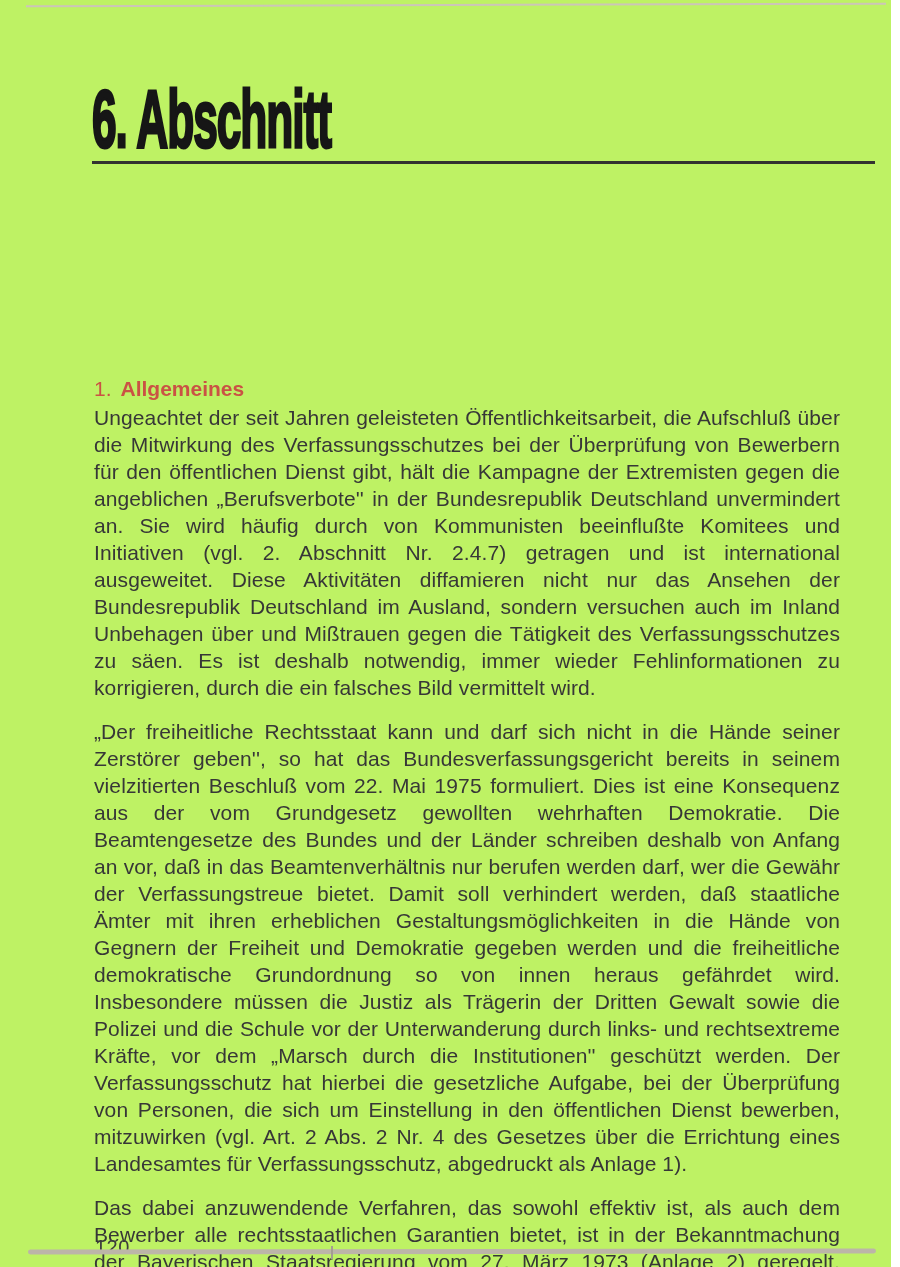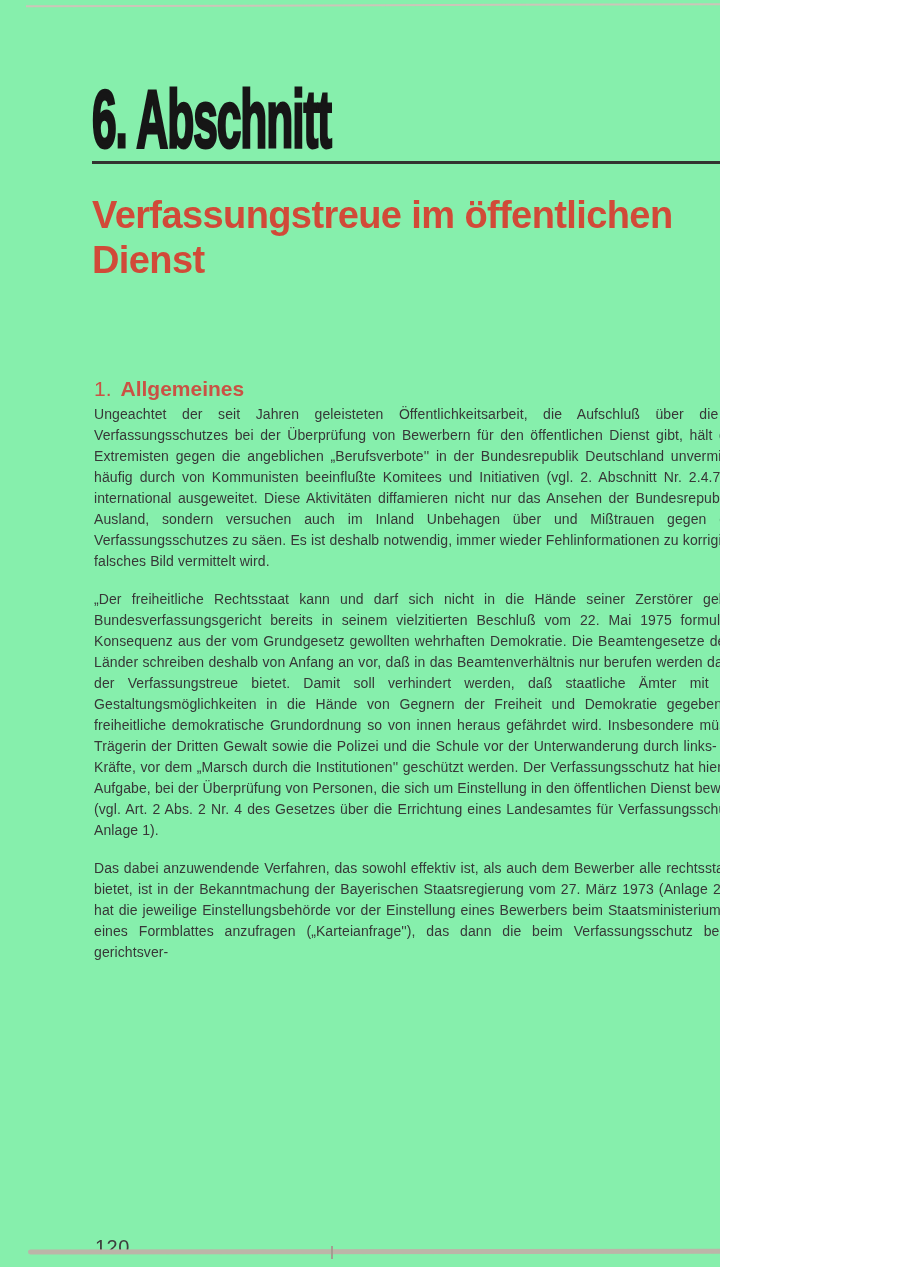--- a/index.html
+++ b/index.html
@@ -1,20 +1,20 @@
 <!DOCTYPE html>
 <html lang="de"><head>
 <meta charset="utf-8">
 <style>
   html, body { margin: 0; padding: 0; background: #ffffff; }
   .page {
     position: relative;
-    width: 720px;
+    width: 891px;
     height: 1267px;
-    background: #86efac;
+    background: #bef264;
     font-family: "Liberation Sans", sans-serif;
     overflow: hidden;
   }
 
   
   .top-rule {
     position: absolute;
     left: 26px; top: 4px;
     width: 860px; height: 2px;
     background: #ccc5b8;
@@ -79,22 +79,22 @@
   .heading-number { font-weight: 400; margin-right: 9px; }
   .heading-label  { font-weight: 700; }
 
   .body-text {
     position: absolute;
     left: 94px; top: 401px;
     width: 746px;
   }
   .body-text p {
     margin: 17px 0 8px 0;
-    font-size: 14px;
-    line-height: 21px;
+    font-size: 21px;
+    line-height: 27px;
     letter-spacing: 0.1px;
     color: #373737;
     text-align: justify;
   }
   .body-text p:first-child { margin-top: 3px; }
 
   .page-number {
     position: absolute;
     left: 95px; top: 1192px;
     font-size: 20px;
@@ -107,21 +107,20 @@
 <body>
 
 <div class="page">
 
   <div class="top-rule"></div>
 
   <div class="section-label">6. Abschnitt</div>
 
   <div class="header-divider"></div>
 
-  <h1 class="page-title">Verfassungstreue im öffentlichen Dienst</h1>
 
   <div class="section-heading">
     <span class="heading-number">1.</span><span class="heading-label">Allgemeines</span>
   </div>
 
   <div class="body-text">
     <p>Ungeachtet der seit Jahren geleisteten Öffentlichkeitsarbeit, die Aufschluß über die Mitwirkung des Verfassungsschutzes bei der Überprüfung von Bewerbern für den öffentlichen Dienst gibt, hält die Kampagne der Extremisten gegen die angeblichen „Berufsverbote'' in der Bundesrepublik Deutschland unvermindert an. Sie wird häufig durch von Kommunisten beeinflußte Komitees und Initiativen (vgl. 2. Abschnitt Nr. 2.4.7) getragen und ist international ausgeweitet. Diese Aktivitäten diffamieren nicht nur das Ansehen der Bundesrepublik Deutschland im Ausland, sondern versuchen auch im Inland Unbehagen über und Mißtrauen gegen die Tätigkeit des Verfassungsschutzes zu säen. Es ist deshalb notwendig, immer wieder Fehlinformationen zu korrigieren, durch die ein falsches Bild vermittelt wird.</p>
     <p>„Der freiheitliche Rechtsstaat kann und darf sich nicht in die Hände seiner Zerstörer geben'', so hat das Bundesverfassungsgericht bereits in seinem vielzitierten Beschluß vom 22. Mai 1975 formuliert. Dies ist eine Konsequenz aus der vom Grundgesetz gewollten wehrhaften Demokratie. Die Beamtengesetze des Bundes und der Länder schreiben deshalb von Anfang an vor, daß in das Beamtenverhältnis nur berufen werden darf, wer die Gewähr der Verfassungstreue bietet. Damit soll verhindert werden, daß staatliche Ämter mit ihren erheblichen Gestaltungsmöglichkeiten in die Hände von Gegnern der Freiheit und Demokratie gegeben werden und die freiheitliche demokratische Grundordnung so von innen heraus gefährdet wird. Insbesondere müssen die Justiz als Trägerin der Dritten Gewalt sowie die Polizei und die Schule vor der Unterwanderung durch links- und rechtsextreme Kräfte, vor dem „Marsch durch die Institutionen'' geschützt werden. Der Verfassungsschutz hat hierbei die gesetzliche Aufgabe, bei der Überprüfung von Personen, die sich um Einstellung in den öffentlichen Dienst bewerben, mitzuwirken (vgl. Art. 2 Abs. 2 Nr. 4 des Gesetzes über die Errichtung eines Landesamtes für Verfassungsschutz, abgedruckt als Anlage 1).</p>
     <p>Das dabei anzuwendende Verfahren, das sowohl effektiv ist, als auch dem Bewerber alle rechtsstaatlichen Garantien bietet, ist in der Bekanntmachung der Bayerischen Staatsregierung vom 27. März 1973 (Anlage 2) geregelt. Danach hat die jeweilige Einstellungsbehörde vor der Einstellung eines Bewerbers beim Staatsministerium des Innern mittels eines Formblattes anzufragen („Karteianfrage''), das dann die beim Verfassungsschutz bereits vorhandenen gerichtsver-</p>
   </div>

